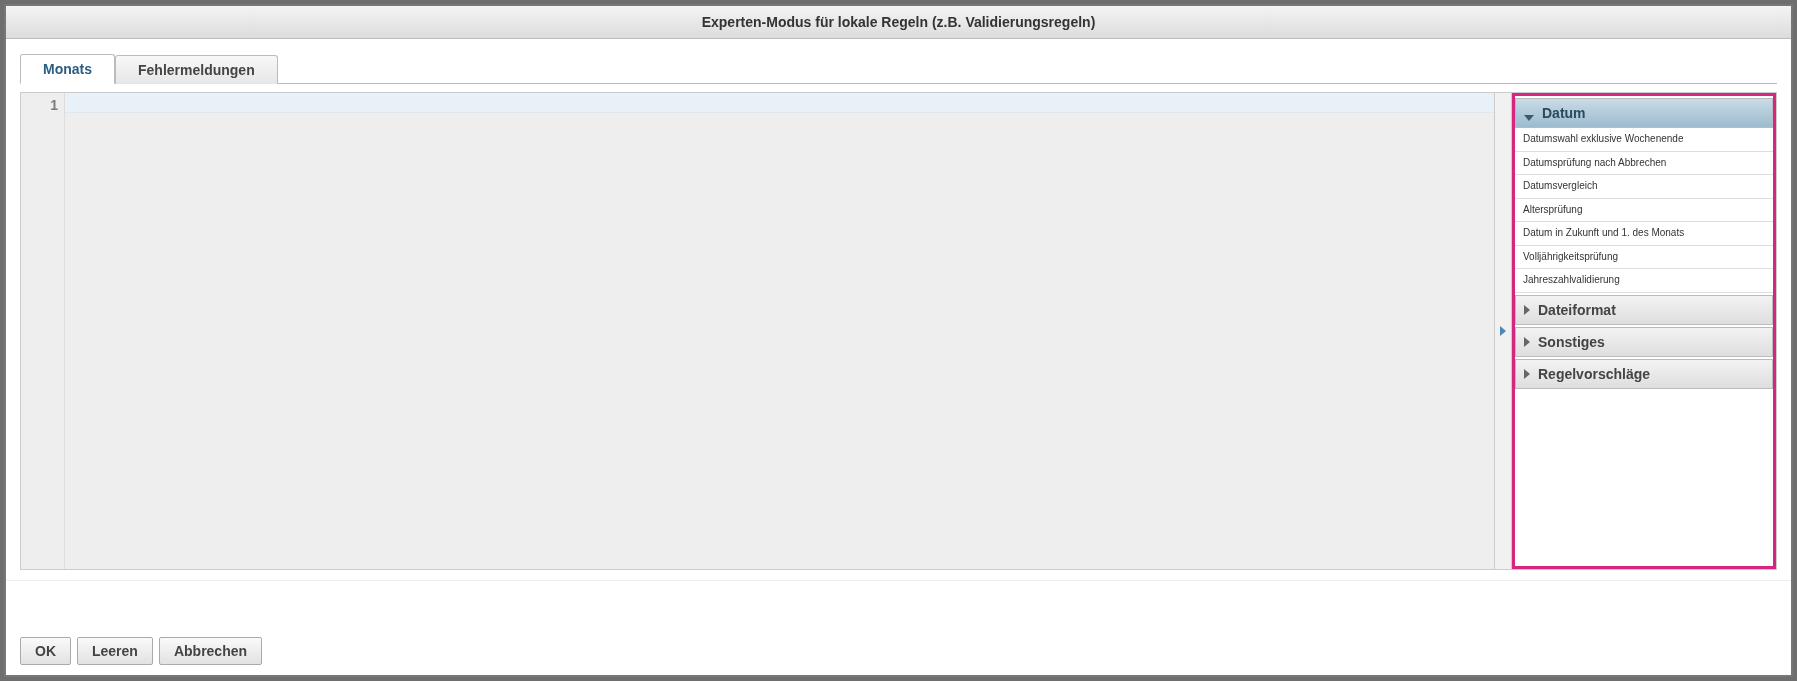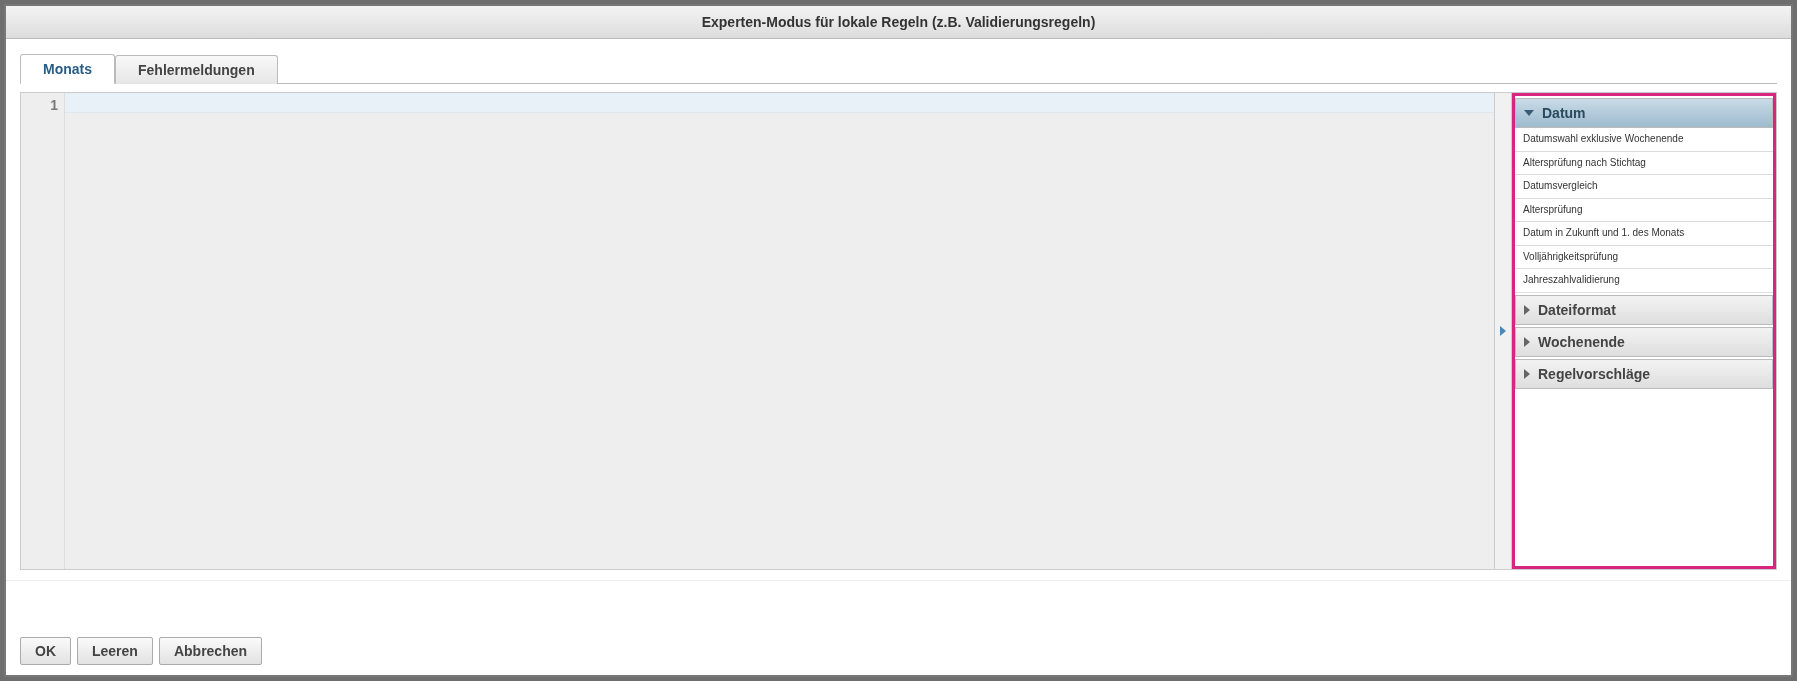--- a/index.html
+++ b/index.html
@@ -133,20 +133,21 @@
     color: #444;
     font-size: 14px;
     display:flex;
     align-items:center;
     cursor:pointer;
     margin-top:2px;
   }
   .accordion-header.active {
     background: linear-gradient(#c9dbe7,#9dbbce);
     color:#2a4a5e;
+    align-items:flex-end;
   }
   .accordion-header .caret {
     width:0;height:0;
     margin-right:8px;
     display:inline-block;
   }
   .caret-right {
     border-top:5px solid transparent;
     border-bottom:5px solid transparent;
     border-left:6px solid #666;
@@ -215,36 +216,36 @@
       </div>
 
       <div class="side-panel">
 
         <div class="accordion-header active">
           <span class="caret caret-down"></span>
           <span>Datum</span>
         </div>
         <div class="accordion-body">
           <div class="accordion-item">Datumswahl exklusive Wochenende</div>
-          <div class="accordion-item">Altersprüfung nach Stichtag</div>
+          <div class="accordion-item">Datumsprüfung nach Abbrechen</div>
           <div class="accordion-item">Datumsvergleich</div>
           <div class="accordion-item">Altersprüfung</div>
           <div class="accordion-item">Datum in Zukunft und 1. des Monats</div>
           <div class="accordion-item">Volljährigkeitsprüfung</div>
           <div class="accordion-item">Jahreszahlvalidierung</div>
         </div>
 
         <div class="accordion-header">
           <span class="caret caret-right"></span>
           <span>Dateiformat</span>
         </div>
 
         <div class="accordion-header">
           <span class="caret caret-right"></span>
-          <span>Wochenende</span>
+          <span>Sonstiges</span>
         </div>
 
         <div class="accordion-header">
           <span class="caret caret-right"></span>
           <span>Regelvorschläge</span>
         </div>
 
       </div>
     </div>
   </div>

